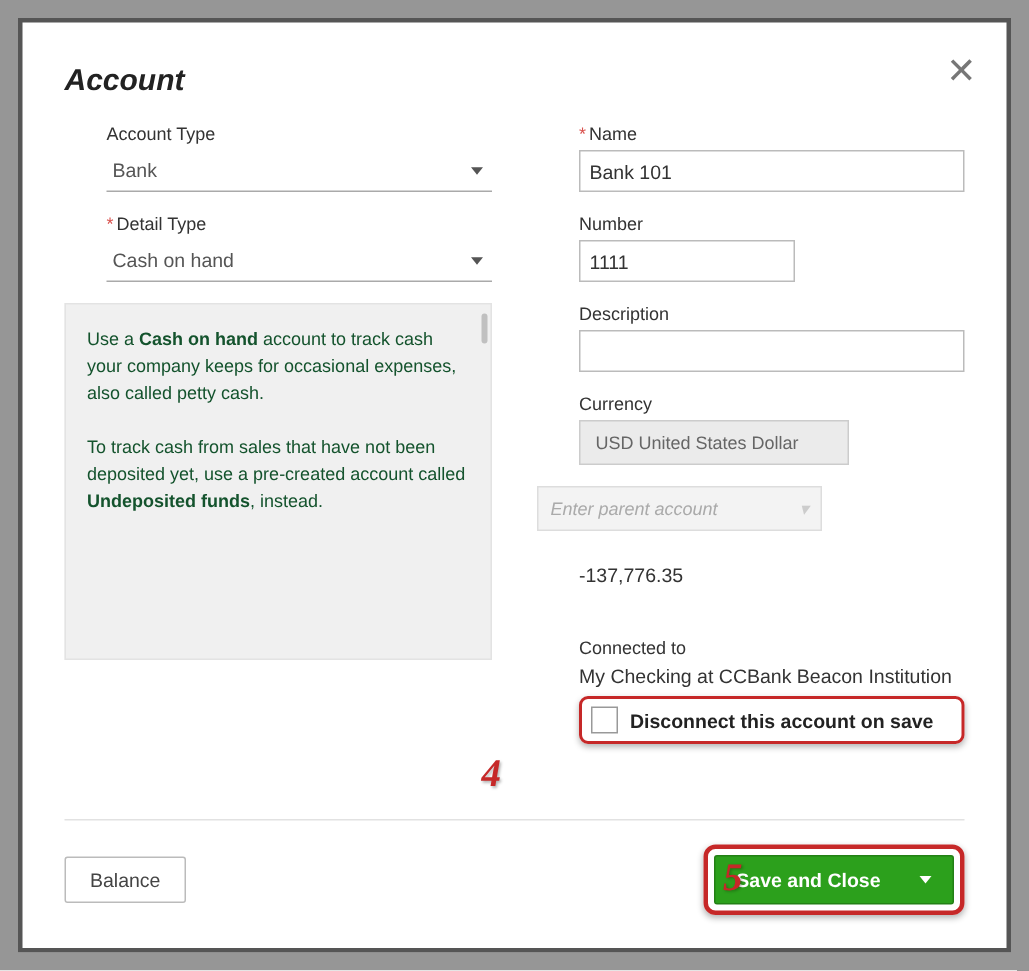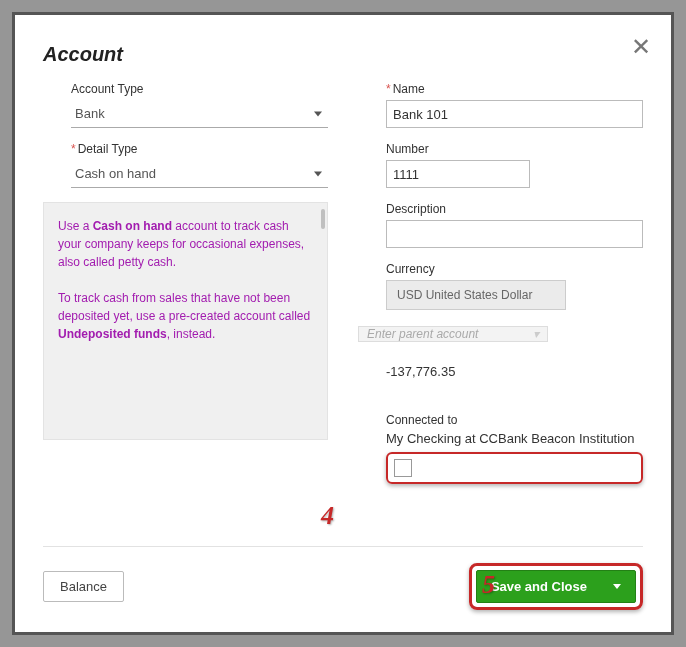--- a/index.html
+++ b/index.html
@@ -88,21 +88,21 @@
     padding: 0 6px;
     color: #333;
   }
   .input-boxed.half { width: 56%; }
   .help-box {
     margin-top: 8px;
     background: #f0f0f0;
     border: 1px solid #e3e3e3;
     padding: 14px 16px 14px 14px;
     font-size: 12px;
-    color: #a21caf;
+    color: #14532d;
     line-height: 1.5;
     height: 238px;
     position: relative;
   }
   .help-box .scroll-thumb {
     position: absolute;
     top: 6px; right: 2px;
     width: 4px; height: 20px;
     background: #c0c0c0;
     border-radius: 2px;
@@ -131,21 +131,21 @@
     border: 1px solid #999;
     background: #fff;
     display: inline-block;
   }
   .subaccount-row span { font-size: 13px; color: #333; }
   .parent-select {
     display: inline-flex;
     align-items: center;
     background: #f3f3f3;
     border: 1px solid #ddd;
-    height: 16px;
+    height: 30px;
     padding: 0 8px;
     font-size: 12px;
     font-style: italic;
     color: #aaa;
     width: 190px;
     justify-content: space-between;
   }
   .balance-value {
     font-size: 13px;
     color: #333;
@@ -293,20 +293,21 @@
 
       <div class="field" style="margin-top:22px">
         <div class="balance-value">-137,776.35</div>
       </div>
 
       <div class="field" style="margin-top:34px">
         <label class="label">Connected to</label>
         <div class="connected-value">My Checking at CCBank Beacon Institution</div>
         <div class="disconnect-row">
           <span class="checkbox"></span>
+          <span>Disconnect this account on save</span>
         </div>
       </div>
     </div>
 
   </div>
 
   <hr class="separator">
 
   <div class="footer">
     <button class="btn-cancel">Balance</button>

